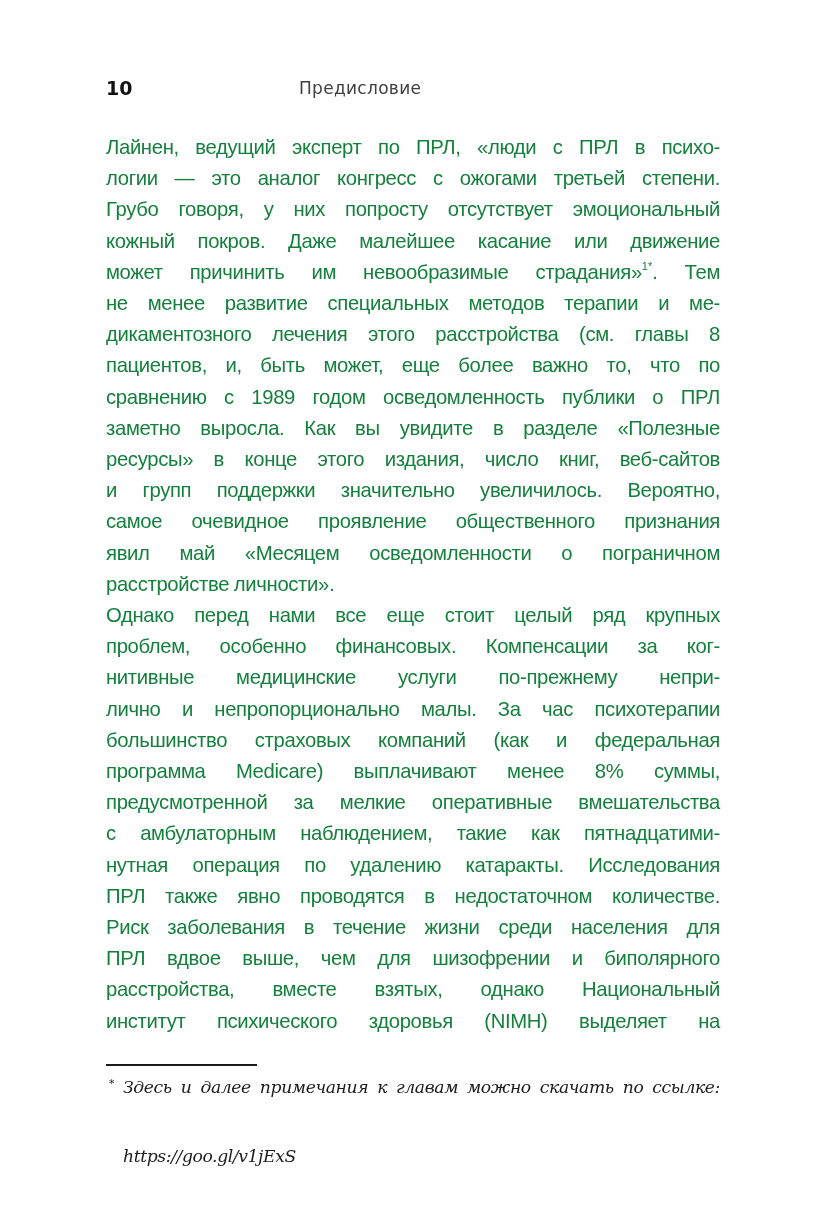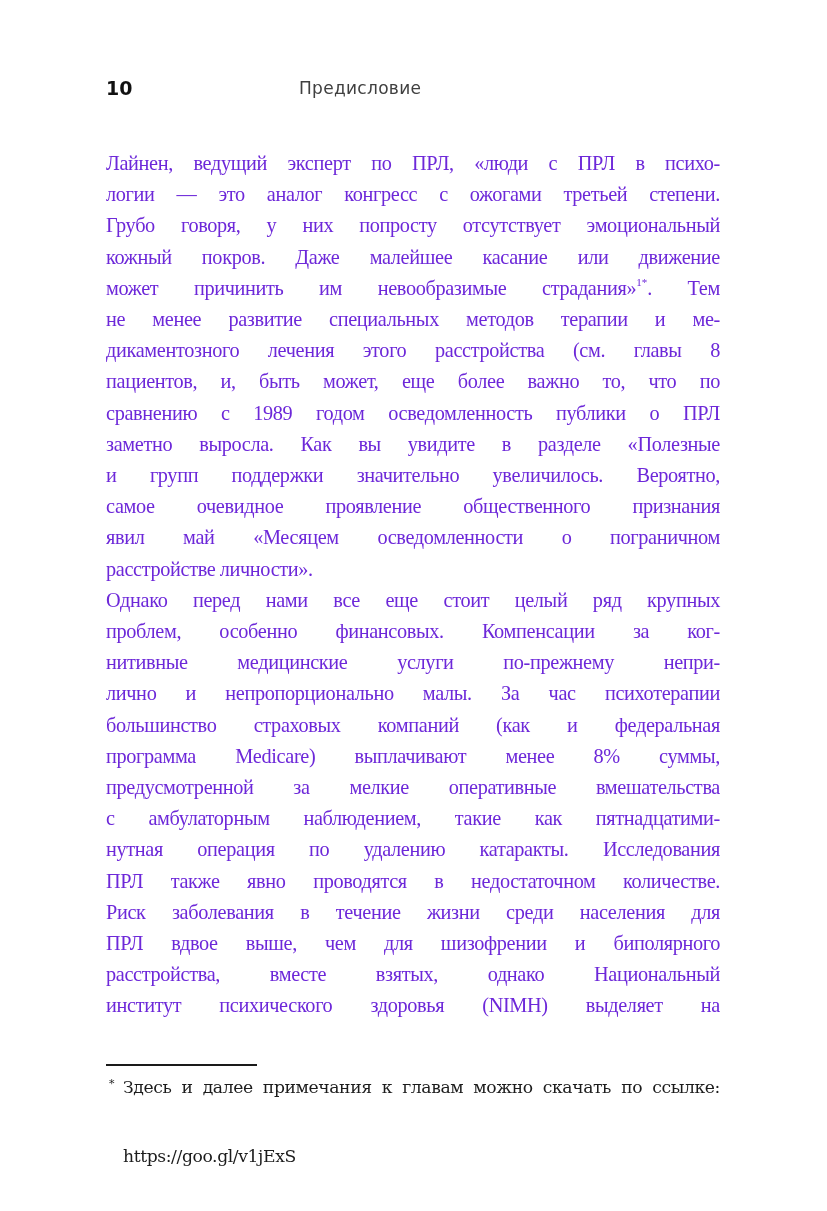--- a/index.html
+++ b/index.html
@@ -40,27 +40,27 @@
     position: absolute;
     left: 193px;
     top: 1px;
     font-size: 17px;
     color: #404040;
     letter-spacing: 0.3px;
   }
   .body-text {
     position: absolute;
     left: 106px;
-    top: 148px;
+    top: 132px;
     width: 614px;
-    font-family: Liberation Serif, serif;
+    font-family: Liberation Sans, sans-serif;
     font-size: 20.3px;
     line-height: 31.2px;
     text-align: justify;
-    color: #6d28d9;
+    color: #15803d;
     letter-spacing: -0.35px;
     word-spacing: -0.5px;
   }
   .para {
     margin: 0;
     text-indent: 0;
   }
   .para + .para {
     margin-top: 0;
   }
@@ -104,20 +104,21 @@
     left: 3px;
     top: -4px;
     font-size: 11px;
   }
   .footnote-body {
     margin-left: 17px;
   }
   .footnote-body .line {
     text-align: justify;
     text-align-last: justify;
+    font-style: italic;
   }
   .footnote-body .line.last {
     text-align-last: left;
     margin-top: 42px;
   }
 </style>
 </head>
 <body>
 
 <div class="page">
@@ -132,20 +133,21 @@
       <span class="line">Лайнен, ведущий эксперт по ПРЛ, «люди с ПРЛ в психо-</span>
       <span class="line">логии — это аналог конгресс с ожогами третьей степени.</span>
       <span class="line">Грубо говоря, у них попросту отсутствует эмоциональный</span>
       <span class="line">кожный покров. Даже малейшее касание или движение</span>
       <span class="line"><span>может причинить им невообразимые страдания»</span><sup class="fnref">1*</sup><span>. Тем</span></span>
       <span class="line">не менее развитие специальных методов терапии и ме-</span>
       <span class="line">дикаментозного лечения этого расстройства (см. главы 8</span>
       <span class="line">пациентов, и, быть может, еще более важно то, что по</span>
       <span class="line">сравнению с 1989 годом осведомленность публики о ПРЛ</span>
       <span class="line">заметно выросла. Как вы увидите в разделе «Полезные</span>
+      <span class="line">ресурсы» в конце этого издания, число книг, веб-сайтов</span>
       <span class="line">и групп поддержки значительно увеличилось. Вероятно,</span>
       <span class="line">самое очевидное проявление общественного признания</span>
       <span class="line">явил май «Месяцем осведомленности о пограничном</span>
       <span class="line last">расстройстве личности».</span>
     </p>
     <p class="para">
       <span class="line">Однако перед нами все еще стоит целый ряд крупных</span>
       <span class="line">проблем, особенно финансовых. Компенсации за ког-</span>
       <span class="line">нитивные медицинские услуги по-прежнему непри-</span>
       <span class="line">лично и непропорционально малы. За час психотерапии</span>

